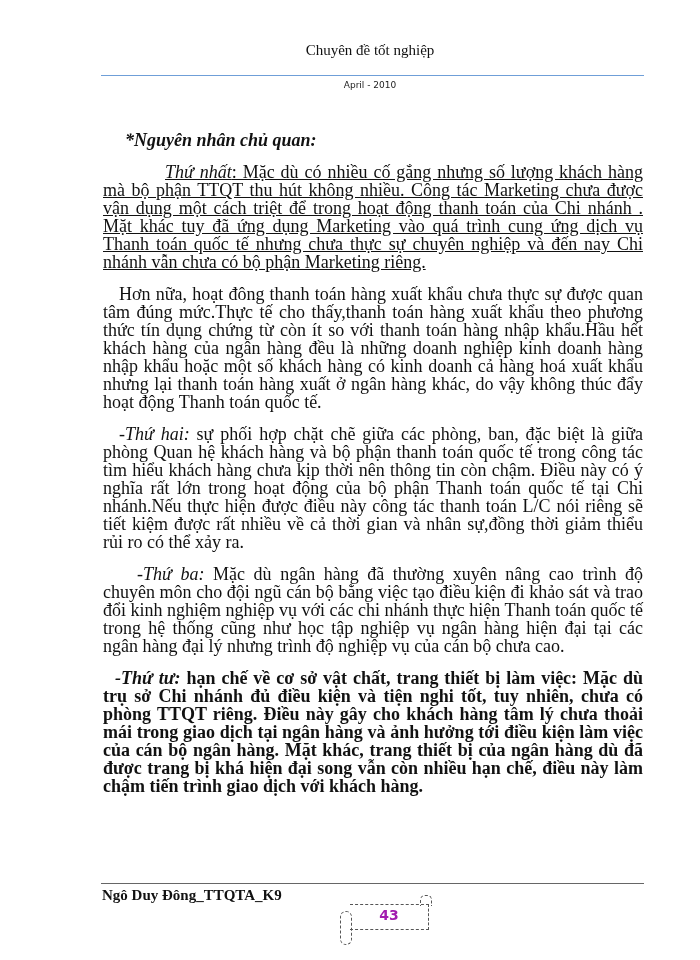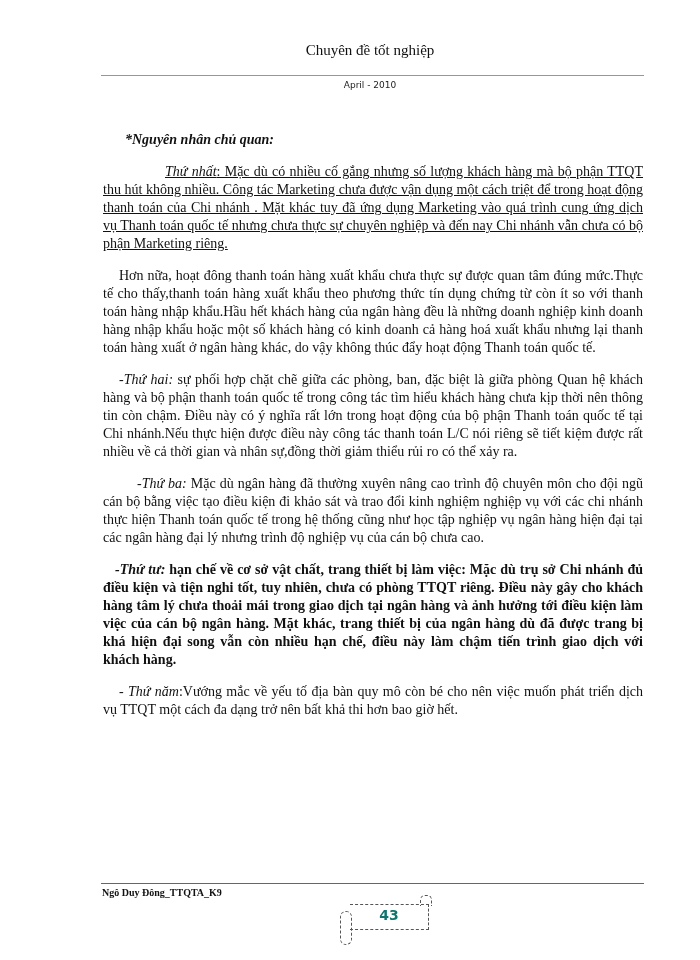--- a/index.html
+++ b/index.html
@@ -1,36 +1,36 @@
 <!DOCTYPE html>
 <html><head>
 <meta charset="utf-8">
 <style>
   html, body { margin: 0; padding: 0; background: #ffffff; }
   body { width: 700px; height: 960px; position: relative; overflow: hidden; font-family: "Liberation Serif", serif; color: #111; }
   .header-title { position: absolute; top: 42px; left: 0; width: 740px; text-align: center; font-size: 15px; }
   .header-rule { position: absolute; top: 75px; left: 101px; width: 543px; height: 0; border-top: 1px solid #6f9fd8; }
   .header-date { position: absolute; top: 80px; left: 0; width: 740px; text-align: center; font-family: "DejaVu Sans", sans-serif; font-size: 9px; color: #222; }
-  .content { position: absolute; top: 131px; left: 103px; width: 540px; font-size: 14px; line-height: 18px; }
+  .content { position: absolute; top: 131px; left: 103px; width: 540px; font-size: 18px; line-height: 18px; }
   .content p { margin: 0; text-align: justify; }
   .section-heading { font-weight: bold; font-style: italic; margin-left: 22px !important; margin-bottom: 14px !important; }
   .para { margin-bottom: 14px !important; }
   .p1 { text-indent: 62px; text-decoration: underline; }
   .p2 { text-indent: 16px; }
   .p3 { text-indent: 16px; }
   .p4 { text-indent: 34px; }
   .p5 { text-indent: 12px; font-weight: bold; }
   .p6 { text-indent: 16px; }
   .lead { font-style: italic; }
   .footer-rule { position: absolute; top: 883px; left: 101px; width: 543px; border-top: 1px solid #666; }
-  .footer-author { position: absolute; top: 887px; left: 102px; font-weight: bold; font-size: 10px; font-family: Liberation Serif, serif; }
+  .footer-author { position: absolute; top: 887px; left: 102px; font-weight: bold; font-size: 15px; font-family: Liberation Serif, serif; }
   .page-badge { position: absolute; top: 904px; left: 350px; width: 78px; height: 24px; border: 1px dashed #555; border-left: none; }
   .page-badge-curl-left { position: absolute; top: 911px; left: 340px; width: 10px; height: 32px; border: 1px dashed #555; border-radius: 6px; }
   .page-badge-curl-top { position: absolute; top: 895px; left: 420px; width: 10px; height: 10px; border: 1px dashed #555; border-radius: 5px 5px 0 0; border-bottom: none; }
-  .page-number { position: absolute; top: 907px; left: 350px; width: 78px; text-align: center; font-family: "DejaVu Sans", sans-serif; font-size: 14px; color: #0f766e; font-weight: bold; }
+  .page-number { position: absolute; top: 907px; left: 350px; width: 78px; text-align: center; font-family: "DejaVu Sans", sans-serif; font-size: 14px; color: #a21caf; font-weight: bold; }
 </style>
 </head>
 <body>
 
 <div class="header-title">Chuyên đề tốt nghiệp</div>
 <div class="header-rule"></div>
 <div class="header-date">April - 2010</div>
 
 <div class="content">
   <p class="section-heading">*Nguyên nhân chủ quan:</p>
@@ -38,21 +38,20 @@
   <p class="para p1"><span class="lead">Thứ nhất</span><span>: Mặc dù có nhiều cố gắng nhưng số lượng khách hàng mà bộ phận TTQT thu hút không nhiều. Công tác Marketing chưa được vận dụng một cách triệt để trong hoạt động thanh toán của Chi nhánh . Mặt khác tuy đã ứng dụng Marketing vào quá trình cung ứng dịch vụ Thanh toán quốc tế nhưng chưa thực sự chuyên nghiệp và đến nay Chi nhánh vẫn chưa có bộ phận Marketing riêng.</span></p>
 
   <p class="para p2"><span class="lead"></span><span>Hơn nữa, hoạt đông thanh toán hàng xuất khẩu chưa thực sự được quan tâm đúng mức.Thực tế cho thấy,thanh toán hàng xuất khẩu theo phương thức tín dụng chứng từ còn ít so với thanh toán hàng nhập khẩu.Hầu hết khách hàng của ngân hàng đều là những doanh nghiệp kinh doanh hàng nhập khẩu hoặc một số khách hàng có kinh doanh cả hàng hoá xuất khẩu nhưng lại thanh toán hàng xuất ở ngân hàng khác, do vậy không thúc đẩy hoạt động Thanh toán quốc tế.</span></p>
 
   <p class="para p3"><span class="lead">-Thứ hai:</span><span> sự phối hợp chặt chẽ giữa các phòng, ban, đặc biệt là giữa phòng Quan hệ khách hàng và bộ phận thanh toán quốc tế trong công tác tìm hiểu khách hàng chưa kịp thời nên thông tin còn chậm. Điều này có ý nghĩa rất lớn trong hoạt động của bộ phận Thanh toán quốc tế tại Chi nhánh.Nếu thực hiện được điều này công tác thanh toán L/C nói riêng sẽ tiết kiệm được rất nhiều về cả thời gian và nhân sự,đồng thời giảm thiểu rủi ro có thể xảy ra.</span></p>
 
   <p class="para p4"><span class="lead">-Thứ ba:</span><span> Mặc dù ngân hàng đã thường xuyên nâng cao trình độ chuyên môn cho đội ngũ cán bộ bằng việc tạo điều kiện đi khảo sát và trao đổi kinh nghiệm nghiệp vụ với các chi nhánh thực hiện Thanh toán quốc tế trong hệ thống cũng như học tập nghiệp vụ ngân hàng hiện đại tại các ngân hàng đại lý nhưng trình độ nghiệp vụ của cán bộ chưa cao.</span></p>
 
   <p class="para p5"><span class="lead">-Thứ tư:</span><span> hạn chế về cơ sở vật chất, trang thiết bị làm việc: Mặc dù trụ sở Chi nhánh đủ điều kiện và tiện nghi tốt, tuy nhiên, chưa có phòng TTQT riêng. Điều này gây cho khách hàng tâm lý chưa thoải mái trong giao dịch tại ngân hàng và ảnh hưởng tới điều kiện làm việc của cán bộ ngân hàng. Mặt khác, trang thiết bị của ngân hàng dù đã được trang bị khá hiện đại song vẫn còn nhiều hạn chế, điều này làm chậm tiến trình giao dịch với khách hàng.</span></p>
 
-  <p class="para p6"><span class="lead">- Thứ năm</span><span>:Vướng mắc về yếu tố địa bàn quy mô còn bé cho nên việc muốn phát triển dịch vụ TTQT một cách đa dạng trở nên bất khả thi hơn bao giờ hết.</span></p>
 </div>
 
 <div class="footer-rule"></div>
 <div class="footer-author">Ngô Duy Đông_TTQTA_K9</div>
 <div class="page-badge-curl-left"></div>
 <div class="page-badge-curl-top"></div>
 <div class="page-badge"></div>
 <div class="page-number">43</div>
 
 </body></html>

